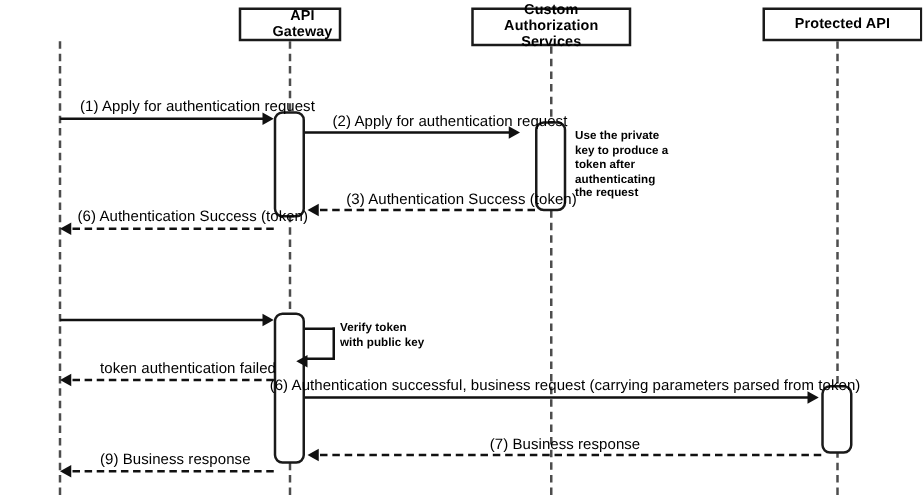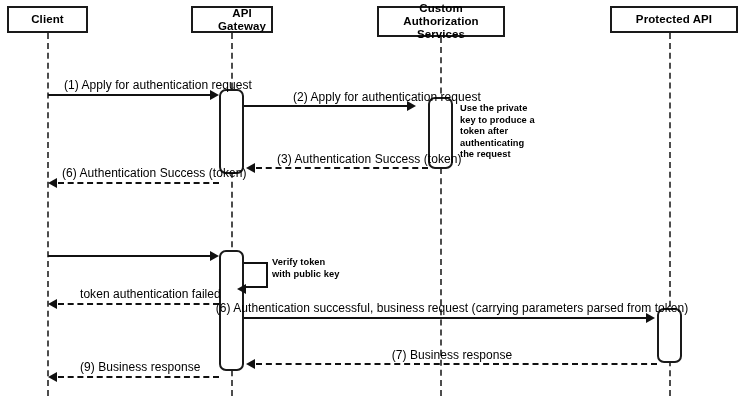--- a/index.html
+++ b/index.html
@@ -98,23 +98,20 @@
     border-right:2px solid #111111;
     border-bottom:2px solid #111111;
     border-left:0;
   }
 </style>
 </head>
 <body>
 
 <div id="stage">
 
-  <div class="actor-box" style="left:7px;  top:6px;  width:81px;  height:27px;">
-    <span>Client</span>
-  </div>
 
   <div class="actor-box" style="left:191px; top:6px; width:82px; height:27px;padding-left:20px;">
     <span>API Gateway</span>
   </div>
 
   <div class="actor-box" style="left:377px; top:6px; width:128px; height:31px; padding:0 3px;">
     <span>Custom Authorization Services</span>
   </div>
 
   <div class="actor-box" style="left:610px; top:6px; width:128px; height:27px;">
@@ -131,21 +128,21 @@
   <div class="activation" style="left:219px; top:250px; width:25px; height:121px;"></div>
 
   <div class="activation" style="left:428px; top:97px; width:25px; height:72px;"></div>
 
   <div class="activation" style="left:657px; top:308px; width:25px; height:55px;"></div>
 
   <div class="msg-label" style="left:64px; top:78px;">(1) Apply for authentication request</div>
   <div class="msg-line" style="left:48px; top:94px; width:163px;"></div>
   <div class="arrow right" style="left:210px; top:90px;"></div>
 
-  <div class="msg-label" style="left:266px; top:90px;margin-left:27px;">(2) Apply for authentication request</div>
+  <div class="msg-label" style="left:266px; top:90px;">(2) Apply for authentication request</div>
   <div class="msg-line" style="left:244px; top:105px; width:164px;"></div>
   <div class="arrow right" style="left:407px; top:101px;"></div>
 
   <div class="msg-label" style="left:277px; top:152px;">(3) Authentication Success (token)</div>
   <div class="msg-line dashed" style="left:256px; top:167px; width:172px;"></div>
   <div class="arrow left" style="left:246px; top:163px;"></div>
 
   <div class="msg-label" style="left:62px; top:166px;">(6) Authentication Success (token)</div>
   <div class="msg-line dashed" style="left:58px; top:182px; width:161px;"></div>
   <div class="arrow left" style="left:48px; top:178px;"></div>

